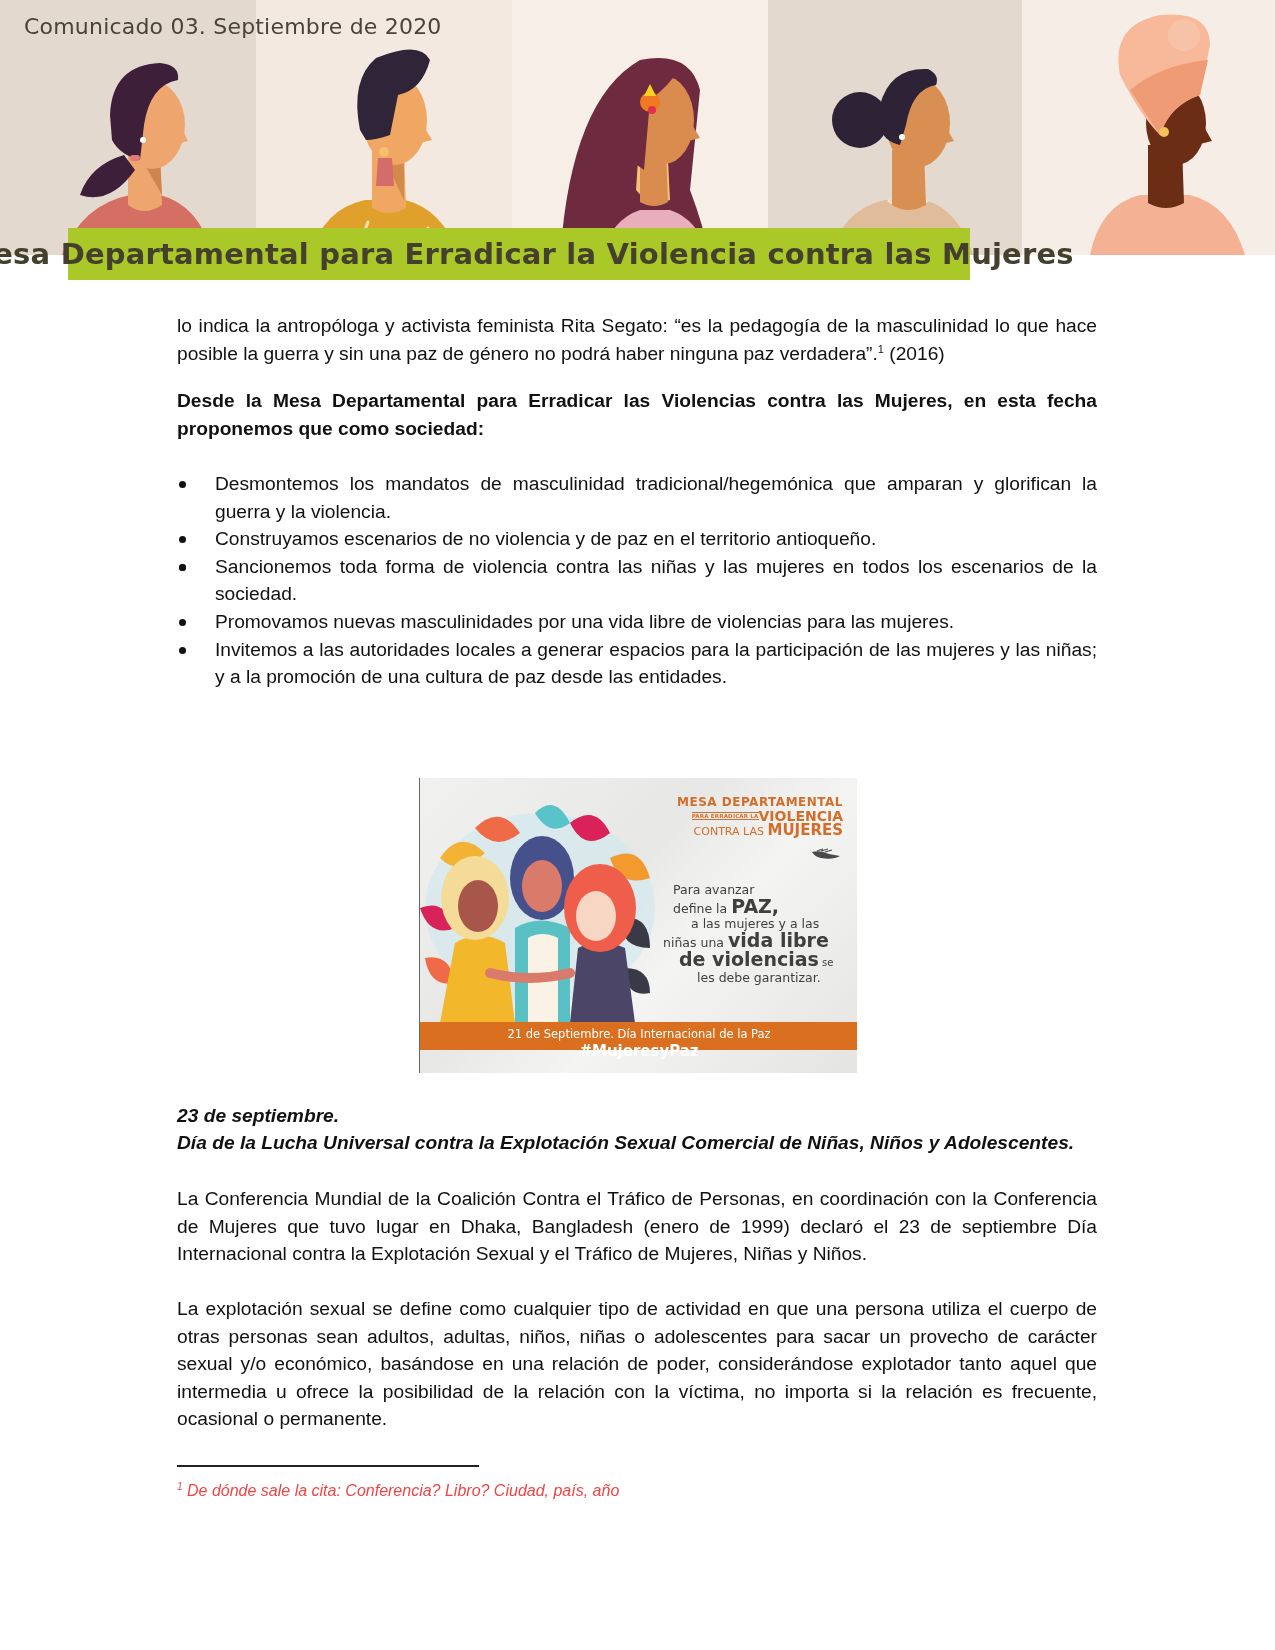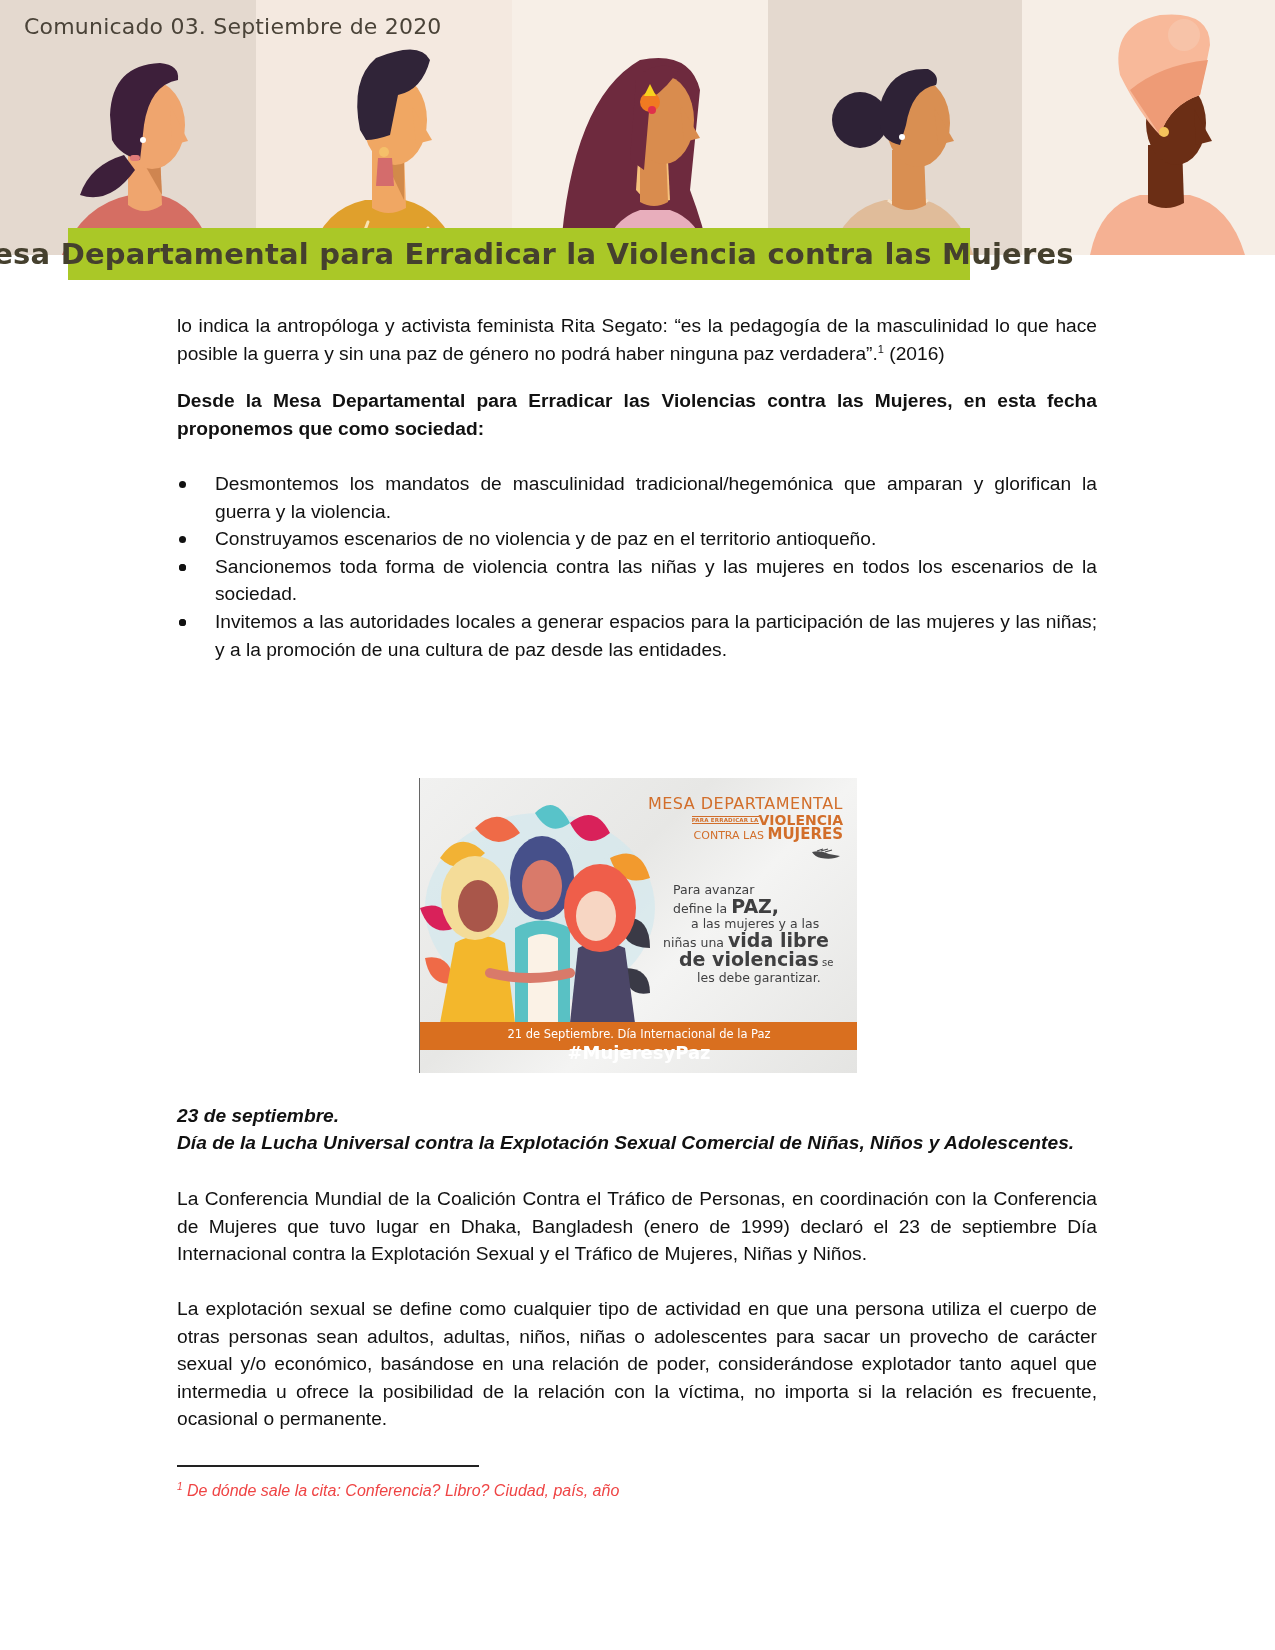--- a/index.html
+++ b/index.html
@@ -21,31 +21,31 @@
   .italic-bold { font-weight: bold; font-style: italic; }
   sup { font-size: 11px; vertical-align: super; line-height: 0; }
 
   .bullets { position: absolute; left: 177px; width: 920px; top: 470px; list-style: none; font-size: 19.2px; line-height: 27.6px; }
   .bullets li { position: relative; padding-left: 38px; text-align: justify; text-align-last: left; }
   .bullets li .dot { position: absolute; left: 2px; top: 11px; width: 7px; height: 7px; border-radius: 50%; background: #111; }
 
   
   .poster { position: absolute; left: 419px; top: 778px; width: 438px; height: 295px; background: linear-gradient(135deg, #f1f1f0 0%, #e7e7e5 40%, #f4f4f3 60%, #e4e4e2 100%); border-left: 1.5px solid #666; overflow: hidden; }
   .poster .ptitle { position: absolute; right: 14px; top: 18px; text-align: right; font-family: "DejaVu Sans", sans-serif; color: #d26e2a; line-height: 1.05; }
-  .poster .ptitle .l1 { font-size: 16px; font-weight: normal; letter-spacing: 0.5px; }
+  .poster .ptitle .l1 { font-size: 12px; font-weight: bold; letter-spacing: 0.5px; }
   .poster .ptitle .l2 { font-size: 14px; font-weight: bold; }
   .poster .ptitle .l2 small { font-size: 5.5px; letter-spacing: 0.2px; border-top: 1px solid #d26e2a; border-bottom: 1px solid #d26e2a; vertical-align: middle; }
   .poster .ptitle .l3 { font-size: 11px; }
   .poster .ptitle .l3 b { font-size: 15px; }
   .poster .hand { position: absolute; right: 16px; top: 70px; width: 30px; height: 12px; }
   .poster .ptext { position: absolute; right: 14px; top: 104px; width: 180px; font-family: "DejaVu Sans", sans-serif; color: #3f3f40; font-size: 12.5px; line-height: 15px; }
   .poster .ptext .big { font-weight: bold; font-size: 19px; line-height: 19px; }
   .poster .footer { position: absolute; left: 0; top: 244px; width: 438px; height: 28px; background: #d96f1f; color: #fff; text-align: center; font-family: "DejaVu Sans", sans-serif; }
   .poster .footer .f1 { font-size: 11.5px; margin-top: 5px; }
-  .poster .footer .f2 { font-size: 18px; font-weight: bold; margin-top: 1px; }
+  .poster .footer .f2 { font-size: 15px; font-weight: bold; margin-top: 1px; }
 
   
   .fn-rule { position: absolute; left: 177px; top: 1465px; width: 302px; height: 1.5px; background: #222; }
   .footnote { position: absolute; left: 177px; top: 1481px; font-size: 16px; line-height: 20px; color: #ef4444; font-style: italic; }
   .footnote sup { font-size: 10px; }
 </style>
 </head>
 <body>
 
 <div class="header">
@@ -125,21 +125,21 @@
   <span>lo indica la antropóloga y activista feminista Rita Segato: “es la pedagogía de la masculinidad lo que hace posible la guerra y sin una paz de género no podrá haber ninguna paz verdadera”.</span><sup>1</sup><span> (2016)</span>
 </div>
 
 <div class="text justify bold" style="top:387px;">Desde la Mesa Departamental para Erradicar las Violencias contra las Mujeres, en esta fecha proponemos que como sociedad:</div>
 
 <ul class="bullets" style="top:470px;">
   <li><span class="dot"></span><span>Desmontemos los mandatos de masculinidad tradicional/hegemónica que amparan y glorifican la guerra y la violencia.</span></li>
   <li><span class="dot"></span><span>Construyamos escenarios de no violencia y de paz en el territorio antioqueño.</span></li>
   <li><span class="dot"></span></li>
   <li><span class="dot"></span><span>Sancionemos toda forma de violencia contra las niñas y las mujeres en todos los escenarios de la sociedad.</span></li>
-  <li><span class="dot"></span></li>
+  <li><span class="dot"></span><span>Promovamos nuevas masculinidades por una vida libre de violencias para las mujeres.</span></li>
   <li><span class="dot"></span><span>Invitemos a las autoridades locales a generar espacios para la participación de las mujeres y las niñas; y a la promoción de una cultura de paz desde las entidades.</span></li>
 </ul>
 
 <div class="poster">
 
   <svg style="position:absolute;left:0;top:20px" width="250" height="225" viewBox="0 0 250 225">
     <ellipse cx="120" cy="110" rx="115" ry="95" fill="#cfe8ee" opacity="0.6"></ellipse>
     <path d="M20 60 q20 -30 45 -5 q-25 25 -45 5Z" fill="#f2b234"></path>
     <path d="M55 30 q25 -25 45 5 q-25 20 -45 -5Z" fill="#ef6a47"></path>
     <path d="M150 25 q25 -20 40 10 q-25 20 -40 -10Z" fill="#d9215a"></path>

